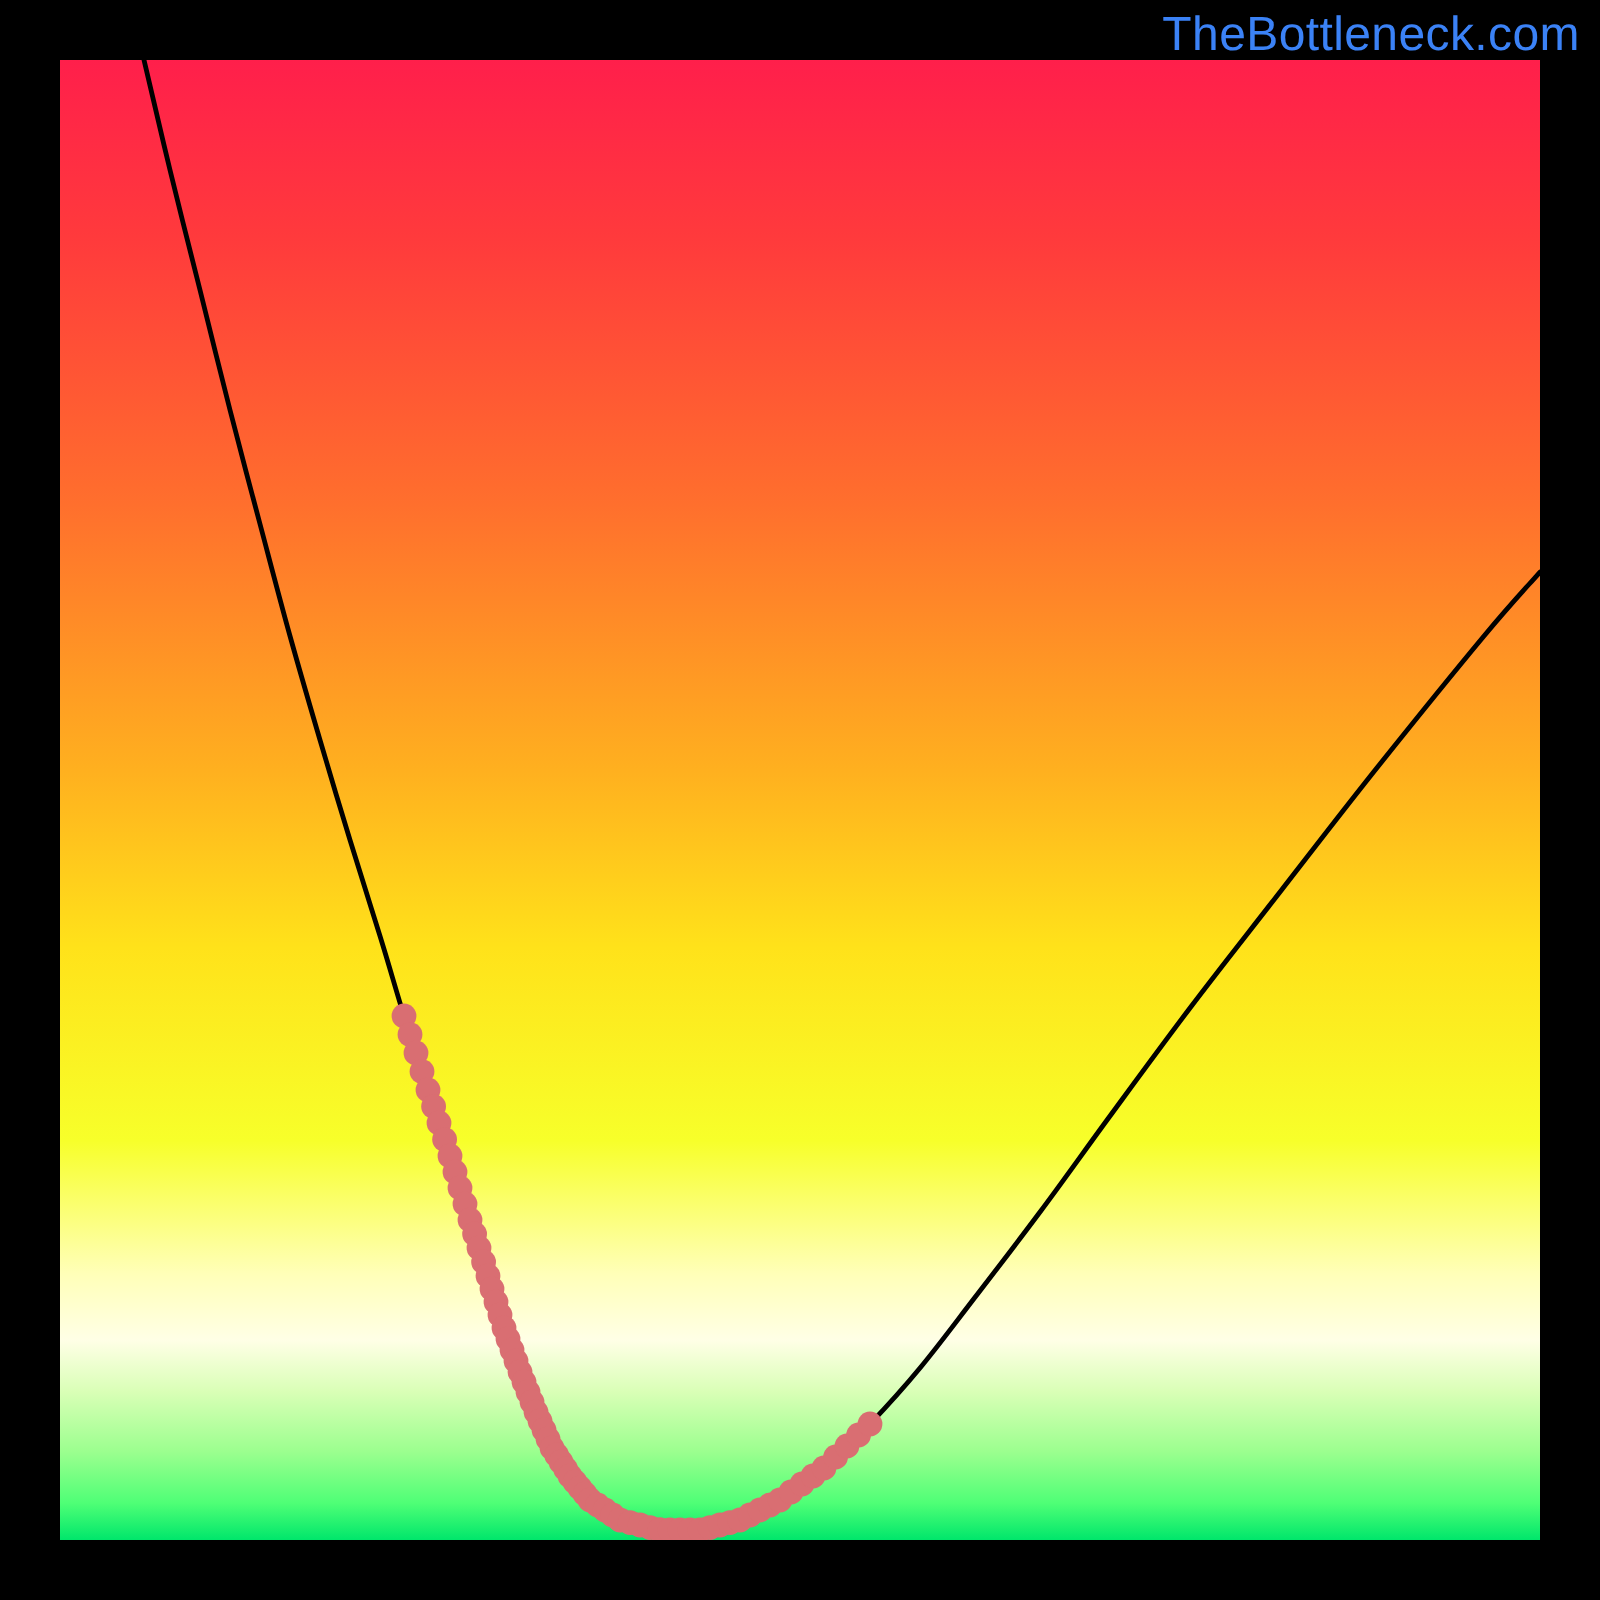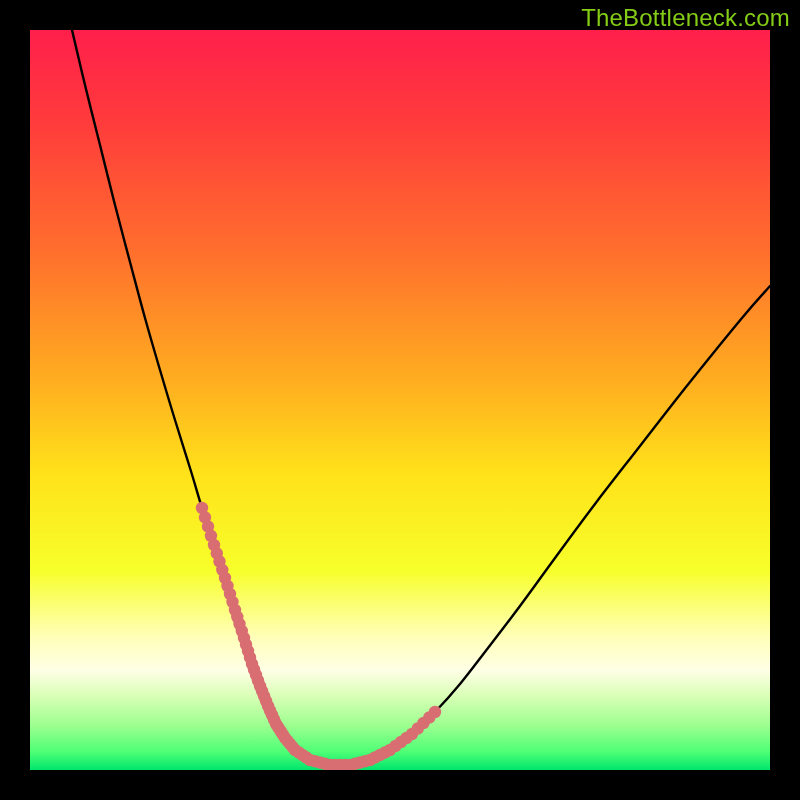--- a/index.html
+++ b/index.html
@@ -16,21 +16,21 @@
     left: 0;
     top: 0;
     width: 800px;
     height: 800px;
     background: #000000;
   }
   .watermark {
     position: absolute;
     top: 4px;
     right: 10px;
-    color: #84cc16;
+    color: #3b82f6;
     font-size: 24px;
     font-weight: 500;
     letter-spacing: 0.2px;
     text-align: right;
   }
   .plot {
     position: absolute;
     left: 30px;
     top: 30px;
     width: 740px;

